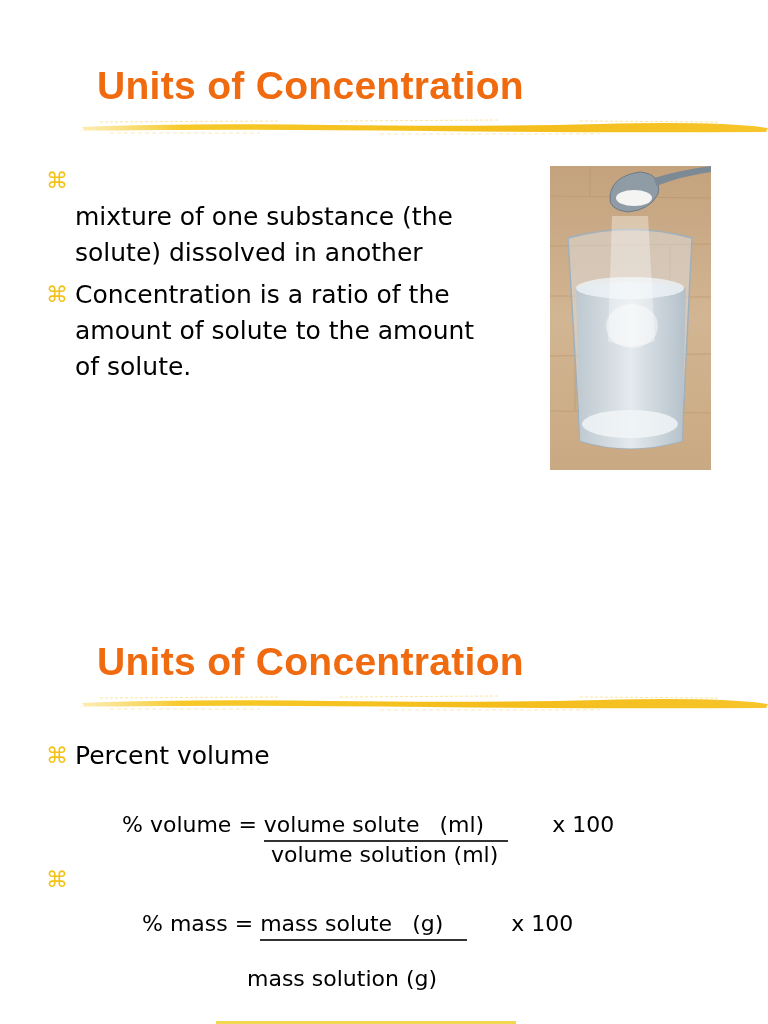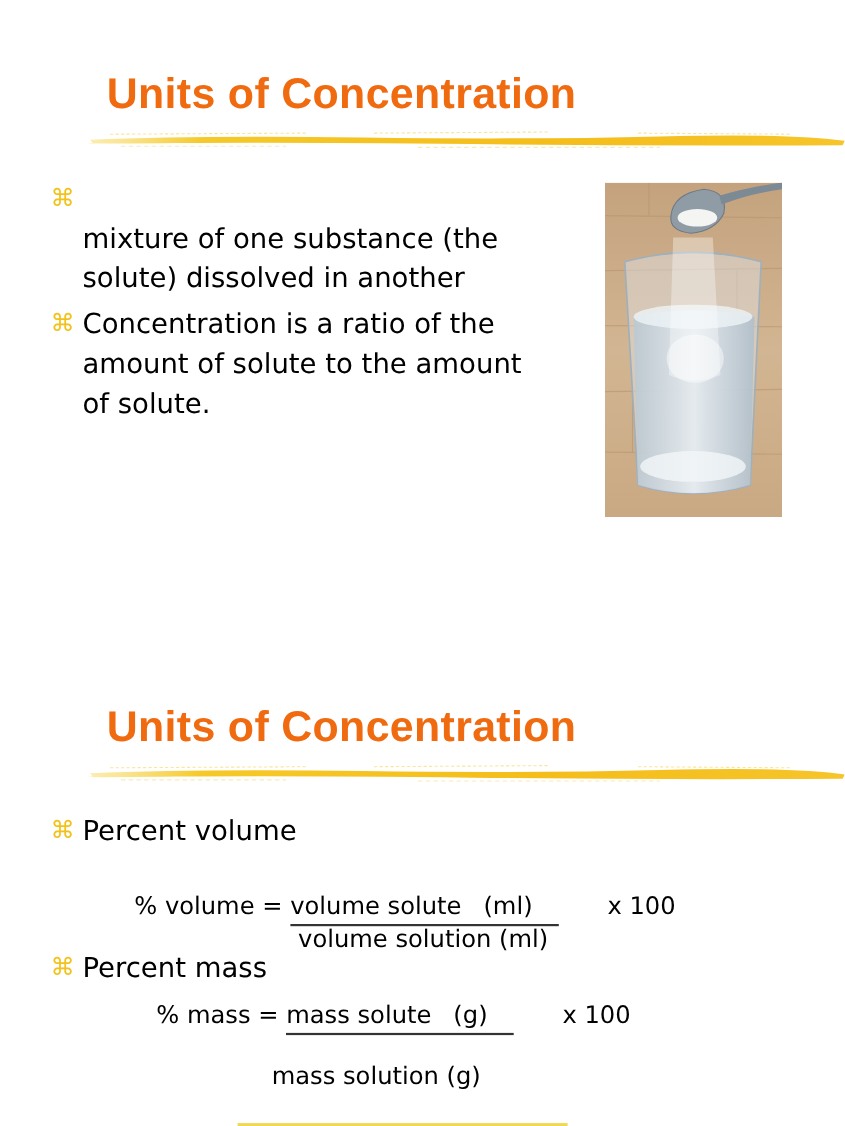--- a/index.html
+++ b/index.html
@@ -193,21 +193,20 @@
     <span>% volume =</span>
     <span class="num"><span>volume solute</span><span class="gap"></span><span>(ml)</span><span class="gap"></span></span>
     <span class="gap-big"></span>
     <span>x 100</span>
   </div>
   <div class="formula" style="left:271px;top:224px;margin-top:16px;">volume solution (ml)</div>
 
   <div class="bullets" style="top:262px;">
     <div class="bullet">
       <span class="bullet-icon">⌘</span>
-      <span>Percent mass</span>
     </div>
   </div>
   <div class="formula" style="left:122px;top:309px;margin-left:20px;">
     <span>% mass =</span>
     <span class="num"><span>mass solute</span><span class="gap"></span><span>(g)</span><span class="gap"></span></span>
     <span class="gap-big"></span>
     <span>x 100</span>
   </div>
   <div class="formula" style="left:247px;top:364px;">mass solution (g)</div>
 </section>

